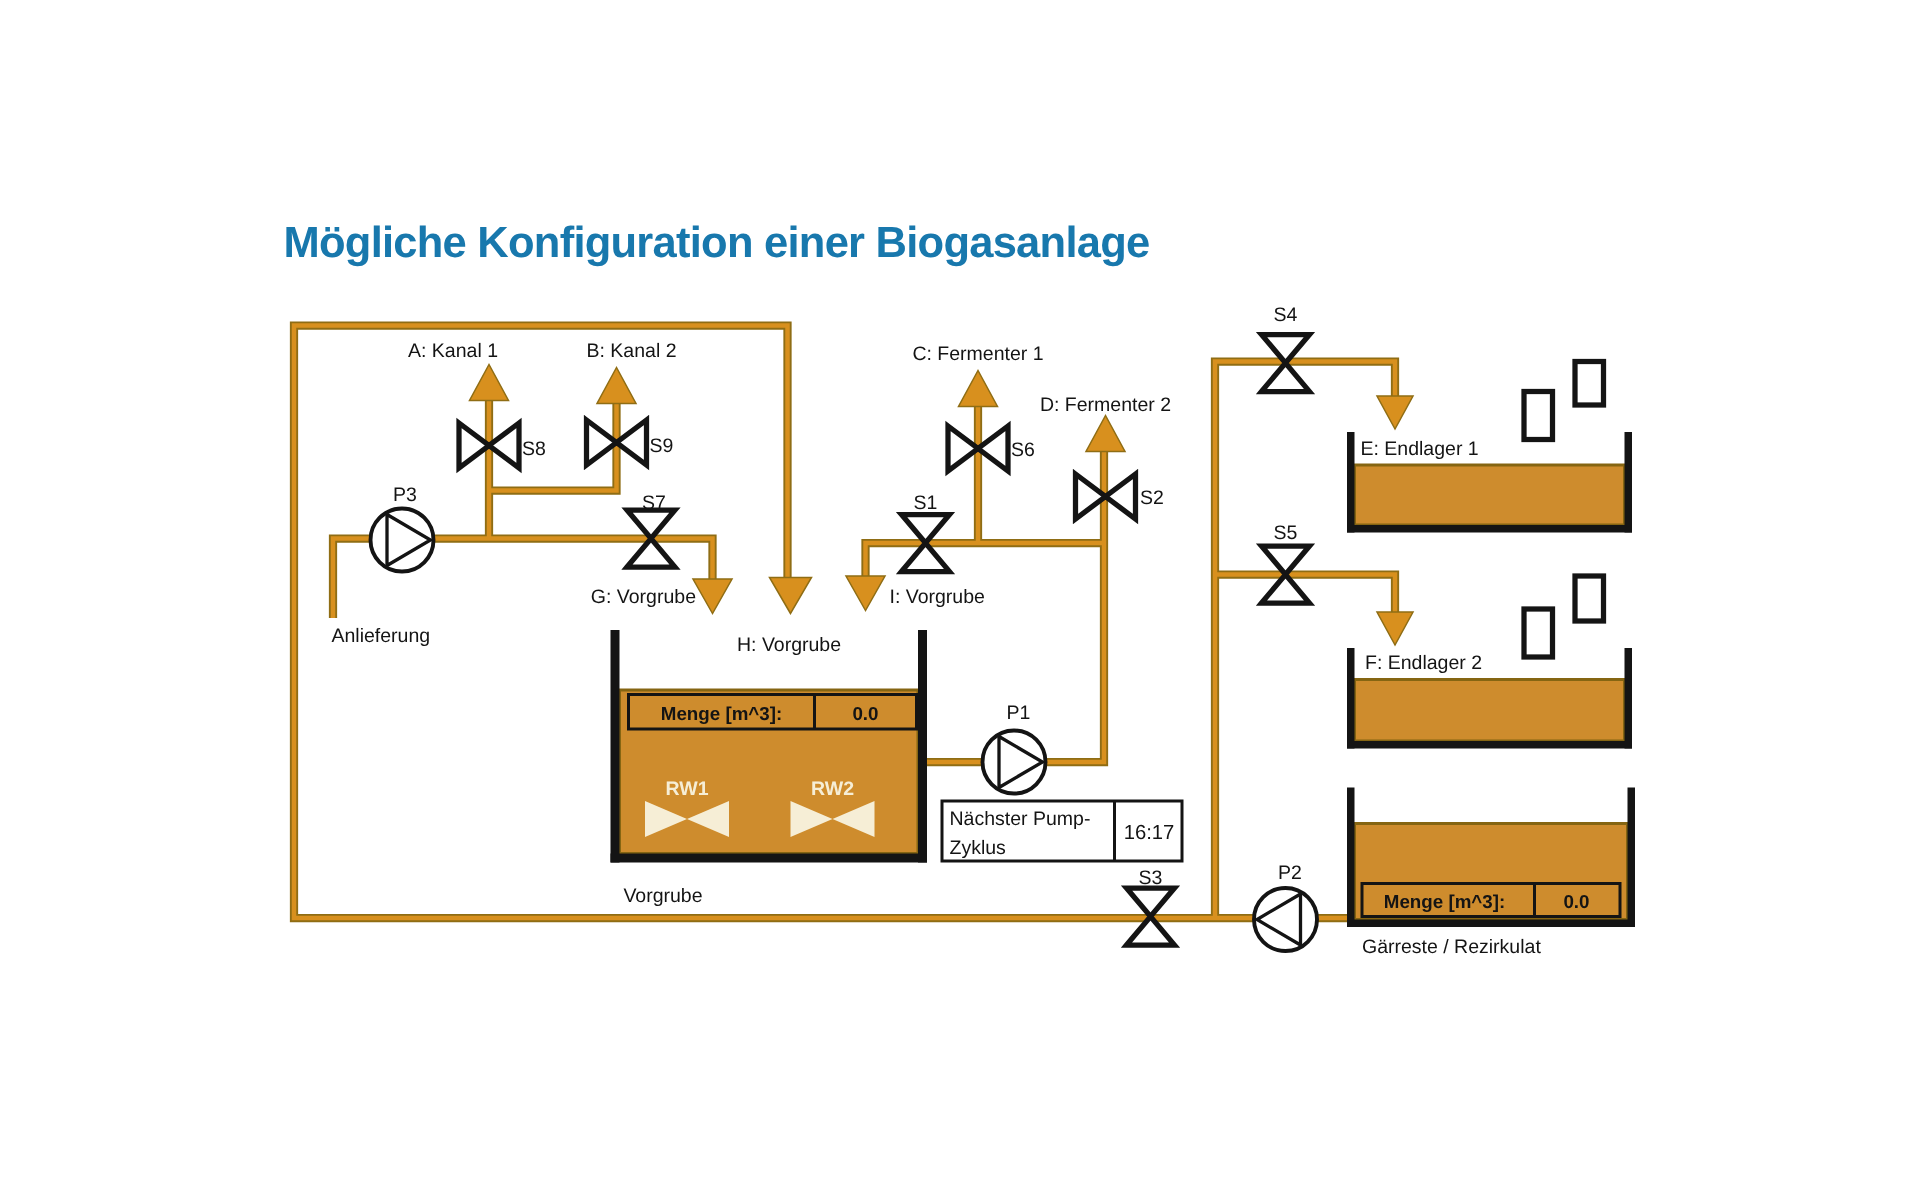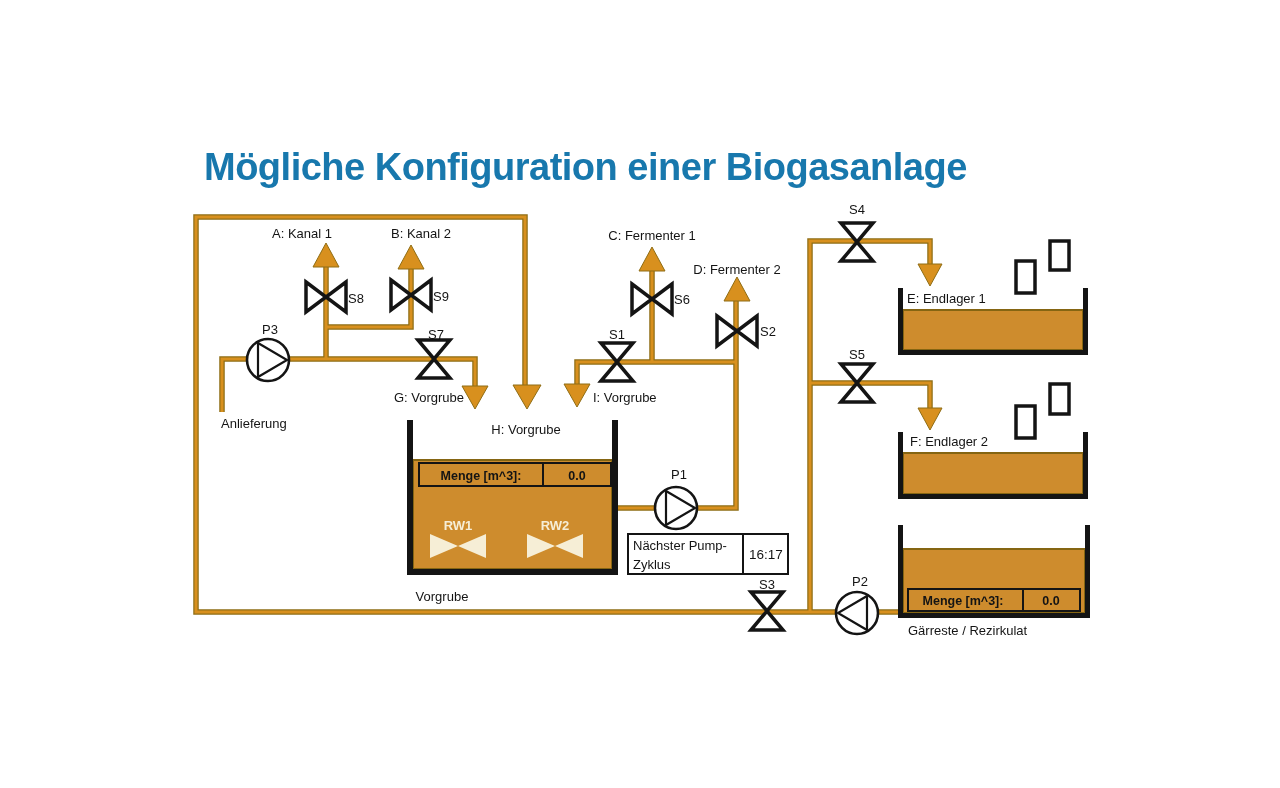--- a/index.html
+++ b/index.html
@@ -1,22 +1,22 @@
 <!DOCTYPE html>
 <html style="--title-color: #1878ad; --pipe: #d8901e; --pipe-dark: #8f6d14; --liquid: #ce8c2d; --liquid-edge: #856512; --ink: #141414; --rw-fill: #f6eed6;"><head>
 <meta charset="utf-8">
 <style>
   html,body{margin:0;padding:0;}
   body{
     width:1280px;height:788px;position:relative;overflow:hidden;
     background:#ffffff;font-family:"Liberation Sans",sans-serif;
   }
   .page-title{
-    position:absolute;left:204px;top:146px;
-    font-size:38px;font-weight:bold;letter-spacing:-0.5px;
+    position:absolute;left:189px;top:146px;
+    font-size:29px;font-weight:bold;letter-spacing:-0.5px;
     color:var(--title-color,#1878ad);white-space:nowrap;
   }
   svg{position:absolute;left:0;top:0;}
   .pipe{fill:none;stroke:var(--pipe-dark,#8f6d14);stroke-width:5.5;stroke-linejoin:miter;}
   .pipe-core{fill:none;stroke:var(--pipe,#d8901e);stroke-width:3;stroke-linejoin:miter;}
   .arrowhead{fill:var(--pipe,#d8901e);stroke:var(--pipe-dark,#8f6d14);stroke-width:1;}
   .wall{fill:var(--ink,#141414);}
   .liquid{fill:var(--liquid,#ce8c2d);stroke:var(--liquid-edge,#856512);stroke-width:2;}
   .valve{fill:#ffffff;stroke:var(--ink,#141414);stroke-width:3.5;stroke-linejoin:miter;}
   .pump-circle{fill:#ffffff;stroke:var(--ink,#141414);stroke-width:2.6;}

